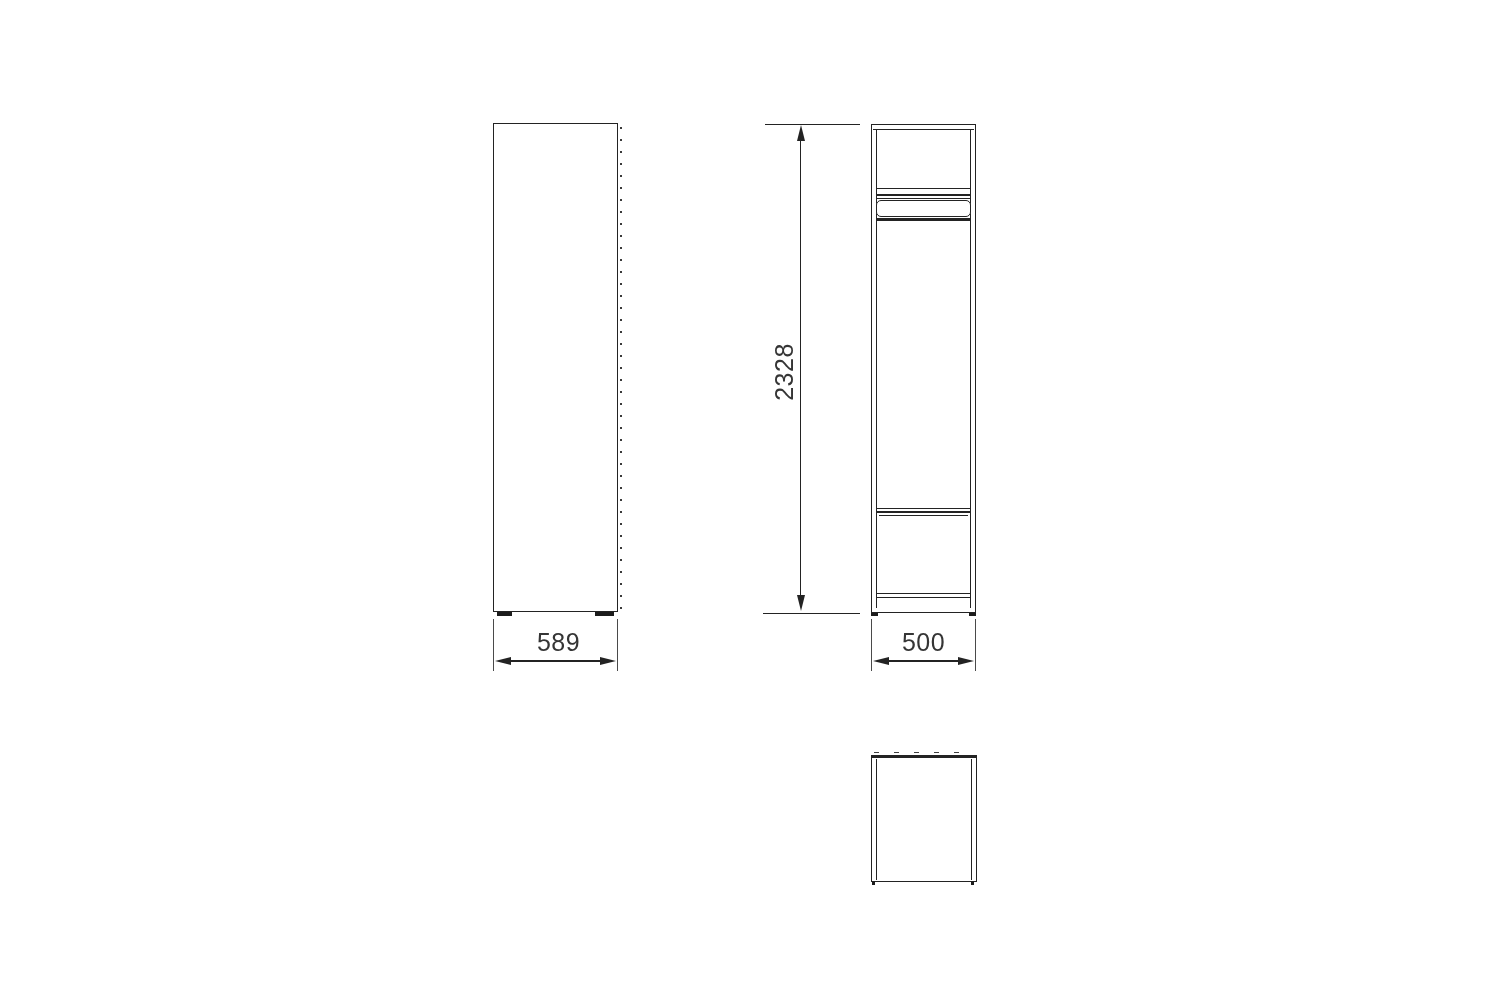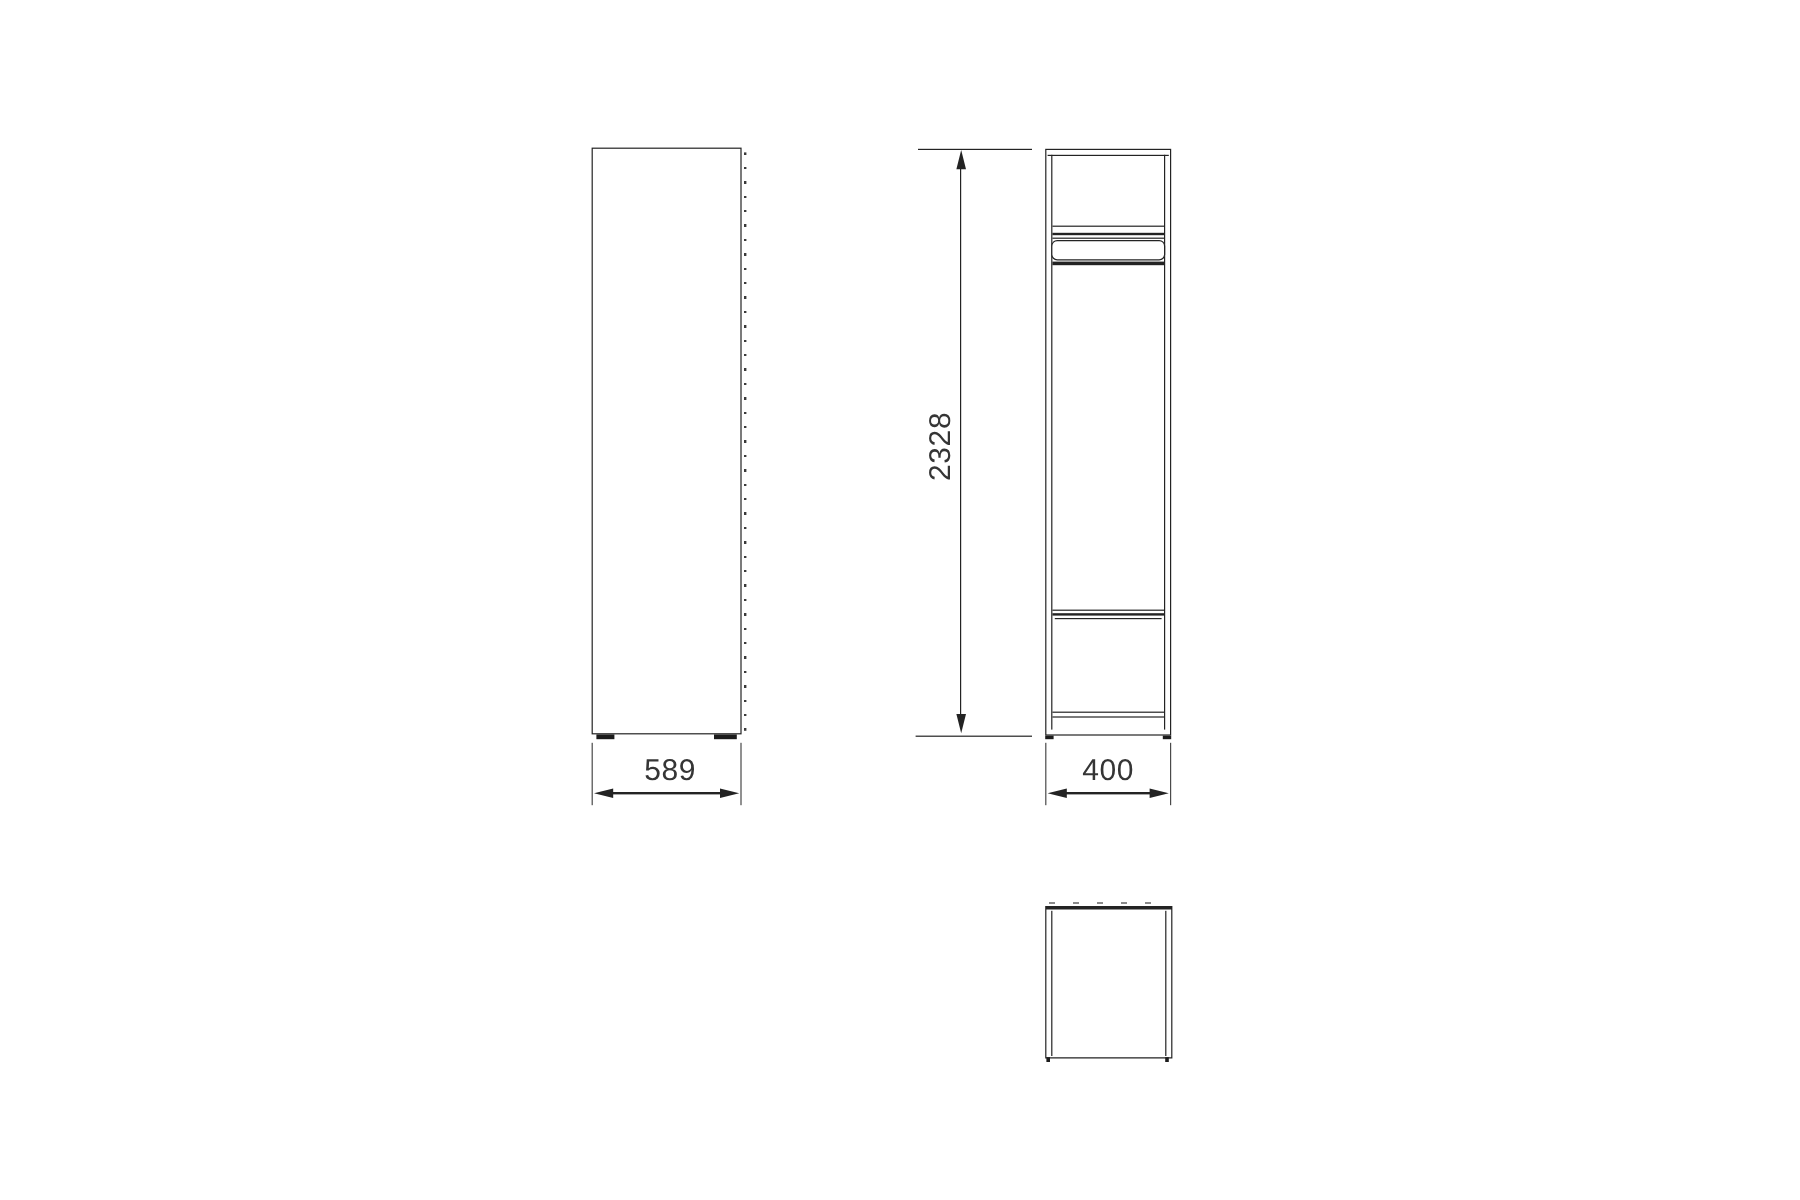--- a/index.html
+++ b/index.html
@@ -111,21 +111,21 @@
     <div class="arrow arrow-down" style="left:796.5px; top:595px;"></div>
     <div class="dim-label rot" style="left:734px; top:357px; width:100px; height:30px;">2328</div>
   </div>
 
   <div class="abs" style="left:0;top:0;width:0;height:0;">
     <div class="ext" style="left:871px; top:619px; width:1.2px; height:52px;"></div>
     <div class="ext" style="left:975px; top:619px; width:1.2px; height:52px;"></div>
     <div class="ln" style="left:886px; top:660px; width:76px; height:1.6px;"></div>
     <div class="arrow arrow-left" style="left:873px; top:657px;"></div>
     <div class="arrow arrow-right" style="left:958px; top:657px;"></div>
-    <div class="dim-label" style="left:871px; top:627px; width:105px;">400</div>
+    <div class="dim-label" style="left:871px; top:627px; width:105px;">500</div>
   </div>
 
   <div class="abs" style="left:0;top:0;width:0;height:0;">
     <div class="outline" style="left:871px; top:755px; width:106px; height:127px; border-top-width:3px;"></div>
     <div class="dashed-h" style="left:874px; top:751.5px; width:100px; height:1.5px;"></div>
     <div class="ln" style="left:875.5px; top:759px; width:1.5px; height:121px;"></div>
     <div class="ln" style="left:970.5px; top:759px; width:1.5px; height:121px;"></div>
     <div class="foot" style="left:871.5px; top:881px; width:3px; height:3.5px;"></div>
     <div class="foot" style="left:971px; top:881px; width:3px; height:3.5px;"></div>
   </div>

